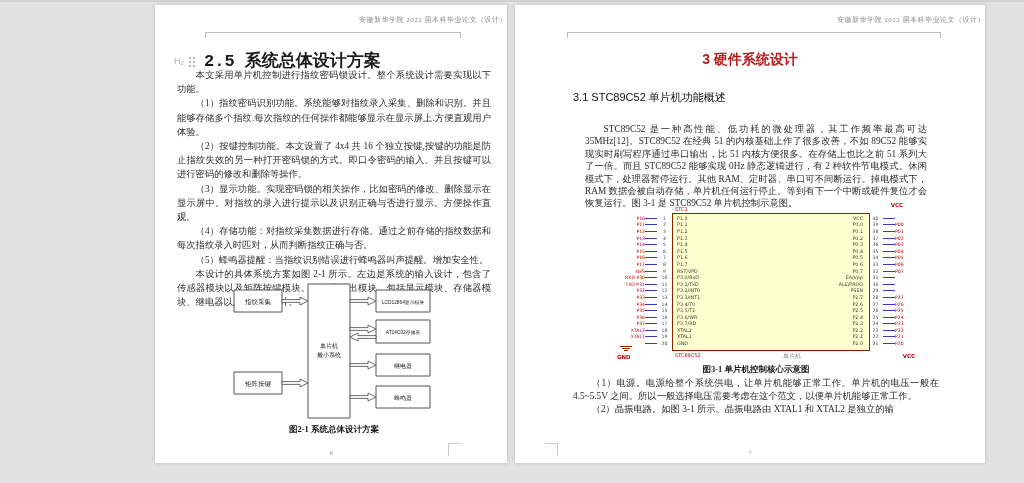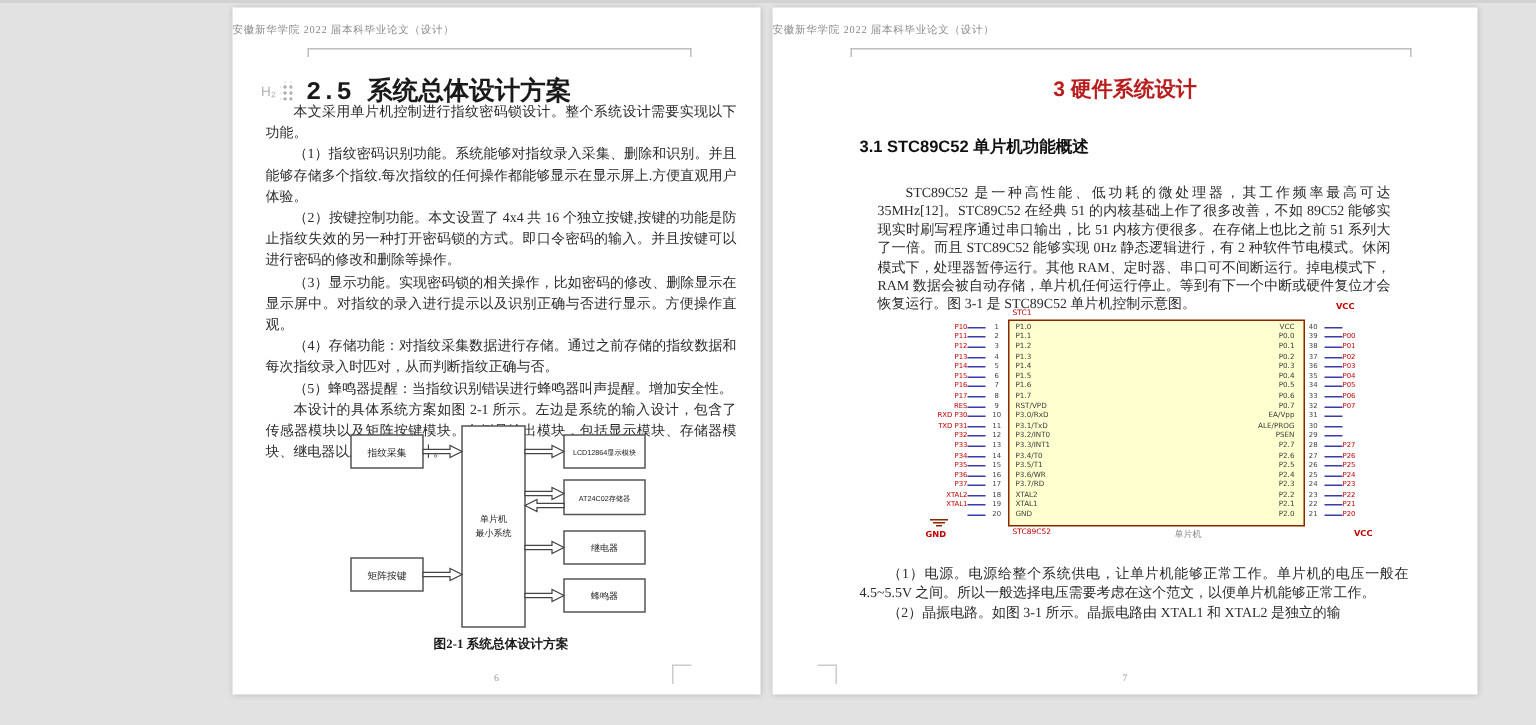--- a/index.html
+++ b/index.html
@@ -3,21 +3,21 @@
 <meta charset="utf-8">
 <style>
   html,body{margin:0;padding:0}
   body{width:1024px;height:483px;background:#e2e2e2;overflow:hidden;position:relative;
        font-family:"Liberation Serif","DejaVu Serif",serif;color:#2b2b2b}
   .topshade{position:absolute;left:0;top:0;width:1024px;height:2px;background:#d2d2d2}
   .page{position:absolute;top:5px;height:458px;background:#fff;box-shadow:0 0 4px rgba(0,0,0,.18)}
   #page-left{left:155px;width:352px}
   #page-right{left:515px;width:470px}
 
-  .pg-header{position:absolute;top:10px;left:0;right:0;text-align:left;
+  .pg-header{position:absolute;top:10px;left:0;right:0;text-align:right;
              font-size:7px;color:#8a8a8a;letter-spacing:.5px}
   .header-rule{position:absolute;top:27px;height:0;border-bottom:1px solid #bdbdbd}
   .header-rule::before,.header-rule::after{content:"";position:absolute;top:0;height:6px;border-left:1px solid #bdbdbd}
   .header-rule::before{left:0}
   .header-rule::after{right:0}
   #page-left .header-rule{left:50px;right:46px}
   #page-right .header-rule{left:52px;right:44px}
 
   .heading-row{position:absolute;top:44px;left:0;display:flex;align-items:center}
   .h2badge{font-family:"Liberation Sans",sans-serif;font-size:9px;color:#b0b0b0;margin-right:3px}
@@ -43,21 +43,21 @@
   
   #blockdiagram{position:absolute;top:277px;left:75px}
   #blockdiagram rect{fill:#fff;stroke:#555;stroke-width:1;vector-effect:non-scaling-stroke}
   #blockdiagram text{fill:#222;text-anchor:middle;font-family:"Liberation Sans",sans-serif}
   #blockdiagram .arrow{fill:#fff;stroke:#444;stroke-width:.8}
 
   
   .chapter-title{position:absolute;top:46px;left:0;right:0;text-align:center;
                  font-family:"Liberation Sans",sans-serif;font-weight:bold;font-size:14px;color:#b91c1c}
   .section-heading{position:absolute;top:85px;left:58px;
-                   font-family:"Liberation Sans",sans-serif;font-weight:bold;font-size:11px;color:#111}
+                   font-family:"Liberation Sans",sans-serif;font-weight:normal;font-size:11px;color:#111}
 
   
   #schematic{position:absolute;top:196px;left:90px;width:330px;height:162px;font-family:"DejaVu Sans",sans-serif}
   #chip-body{position:absolute;left:67px;top:12px;width:196px;height:136px;background:#ffffcf;border:1px solid #8b2500}
   #pin-rows{position:absolute;left:0;right:0;top:14px;z-index:2}
   .pin-row{display:flex;align-items:center;height:6.6px}
   .ext{width:40px;font-size:4.6px;color:#c00000;white-space:nowrap}
   .ext.l{text-align:right}
   .ext.r{text-align:left}
   .wire{width:12px;height:1px;background:#3a3aad}
@@ -381,20 +381,21 @@
         <span></span>
         <span></span>
         <span></span>
       </div>
     <div class="sch-label" id="lbl-gnd">GND</div>
     <div class="sch-label" id="lbl-chipname">STC89C52</div>
     <div class="sch-label" id="lbl-mcu">单片机</div>
     <div class="sch-label" id="lbl-vcc-bot">VCC</div>
   </div>
 
+  <div class="fig-caption">图3-1 单片机控制核心示意图</div>
 
   <div class="body-block" id="right-after">
 
 
       <p>（1）电源。电源给整个系统供电，让单片机能够正常工作。单片机的电压一般在 4.5~5.5V 之间。所以一般选择电压需要考虑在这个范文，以便单片机能够正常工作。</p>
 
       <p>（2）晶振电路。如图 3-1 所示。晶振电路由 XTAL1 和 XTAL2 是独立的输</p>
     </div>
 
   <div class="corner tl-style"></div>

